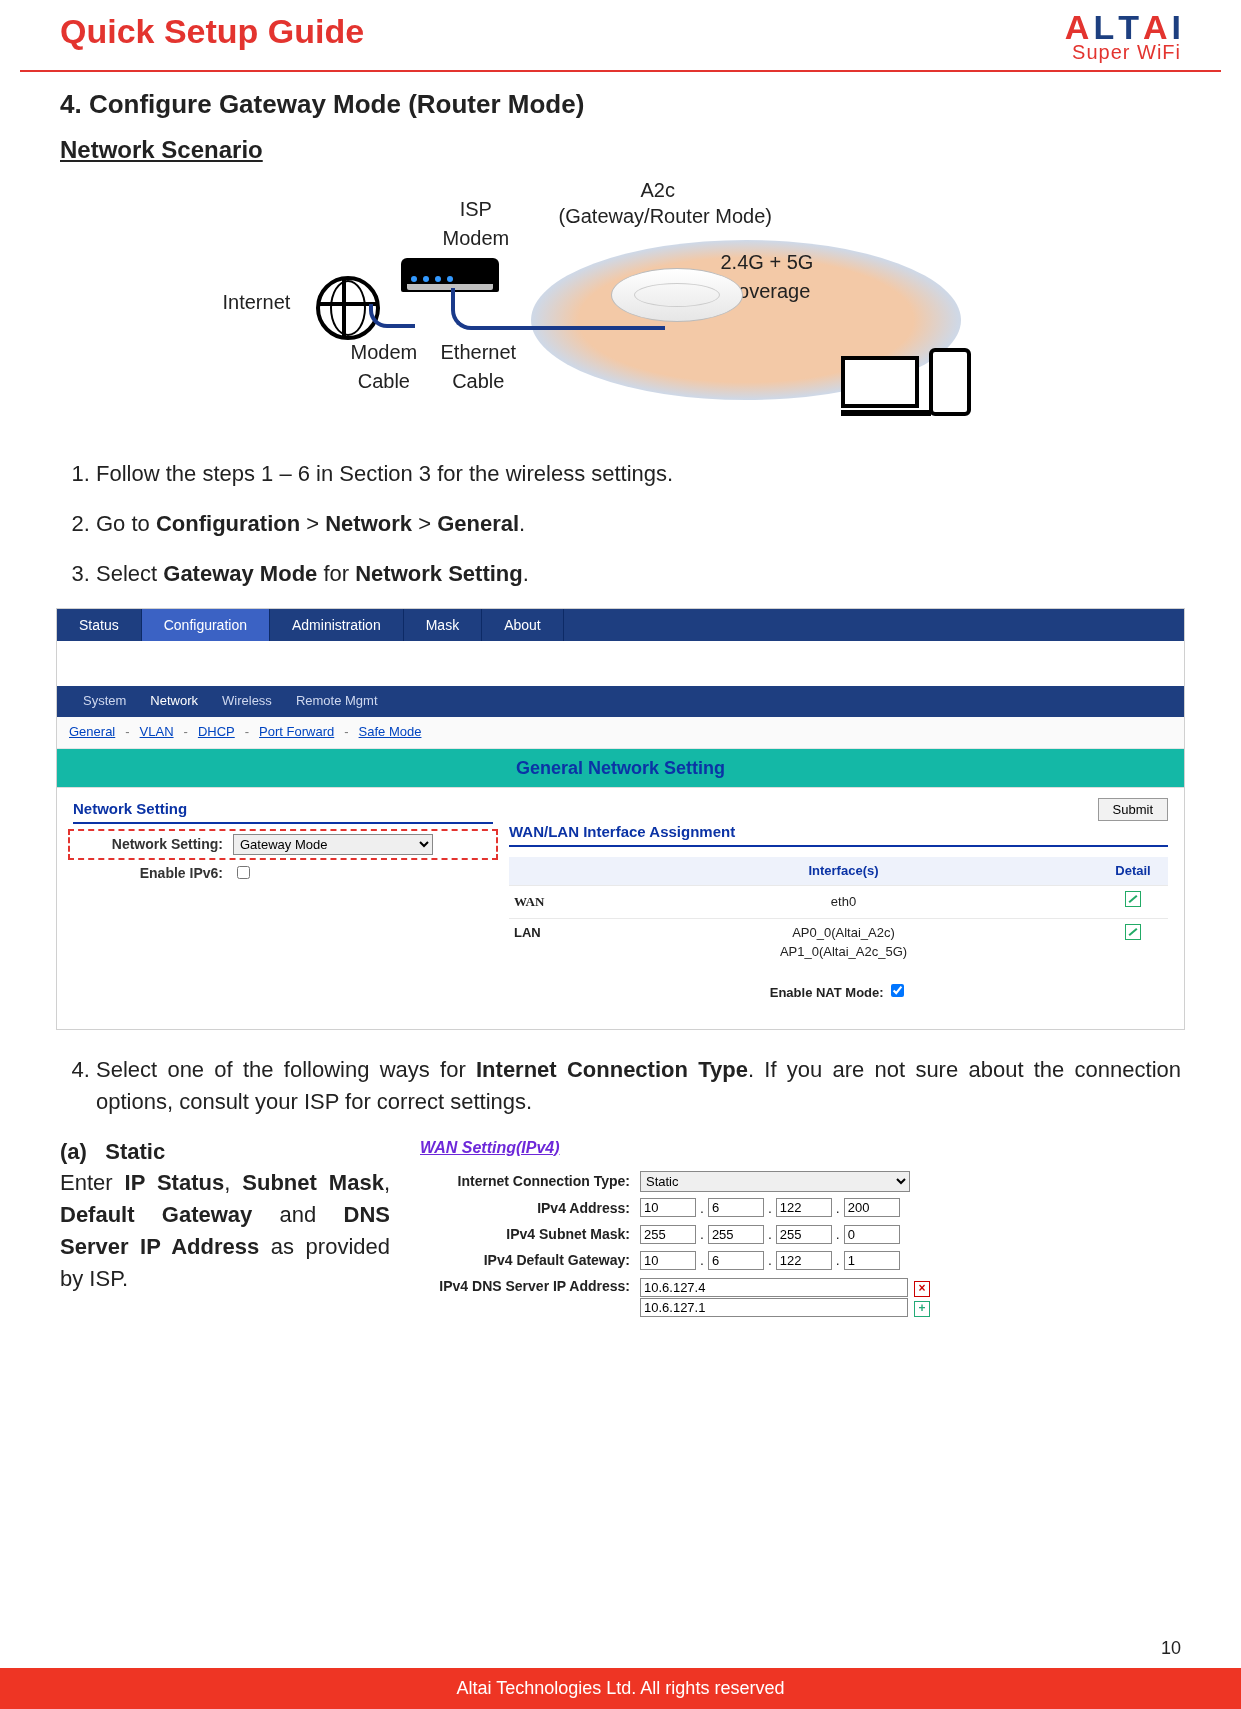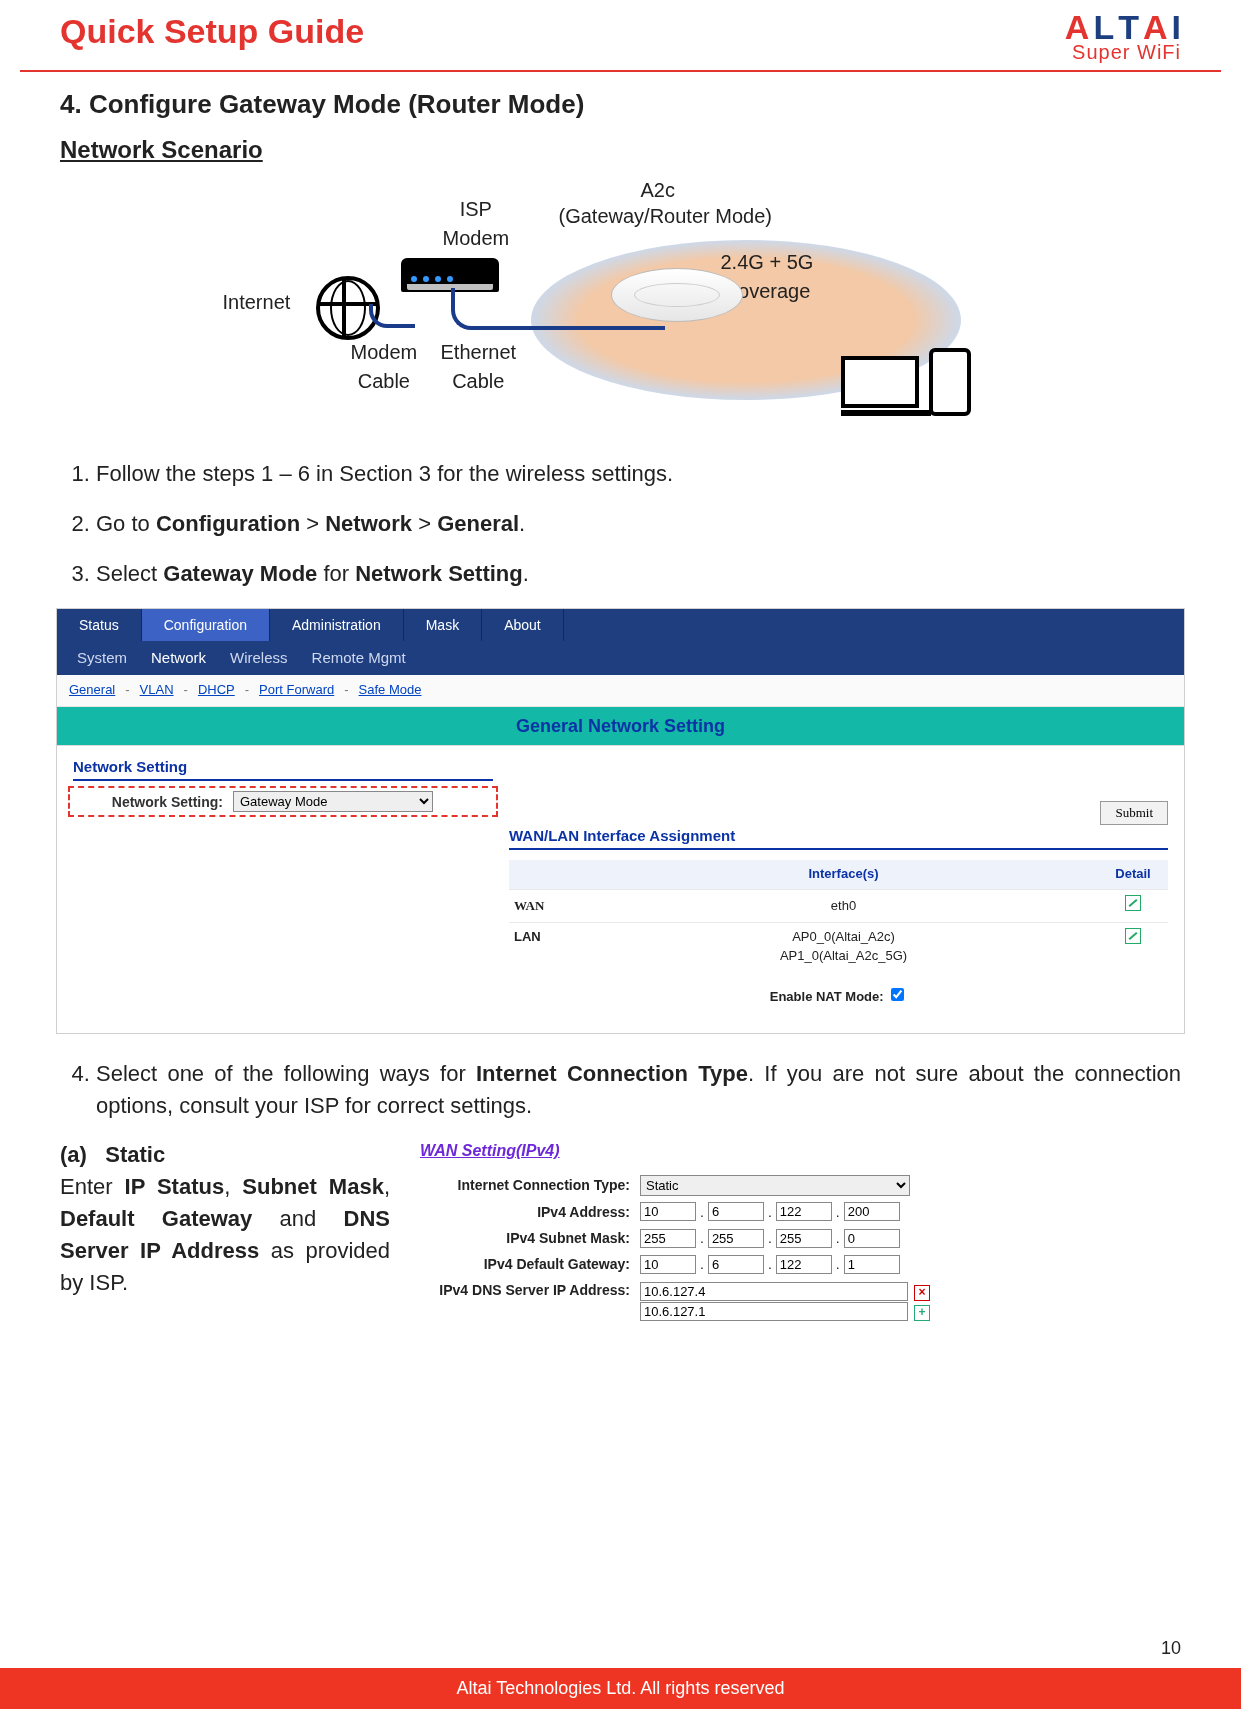--- a/index.html
+++ b/index.html
@@ -39,32 +39,32 @@
   .cable1{position:absolute;left:128px;top:116px;width:42px;height:20px;border-bottom:4px solid #1a3a8a;border-left:4px solid #1a3a8a;border-radius:0 0 0 18px;}
   .cable2{position:absolute;left:210px;top:100px;width:210px;height:38px;border-bottom:4px solid #1a3a8a;border-left:4px solid #1a3a8a;border-radius:0 0 0 20px;}
   
   ol.steps{list-style:decimal;padding-left:36px;margin:8px 0 8px 0;}
   ol.steps>li{margin:18px 0;}
   
   .shot{border:1px solid #d0d0d0;font-family:Tahoma,Arial,sans-serif;font-size:14px;margin:6px -4px 24px -4px;}
   .tier1{display:flex;background:#1e3e80;color:#fff;}
   .tier1 .tab{padding:6px 22px;border-right:1px solid #0d2a66;}
   .tier1 .sel{background:#3b62c4;}
-  .tier2{display:flex;background:#1e3e80;color:#cfd8ef;font-size:15px;padding:2px 8px;}
+  .tier2{display:flex;background:#1e3e80;color:#cfd8ef;font-size:13px;padding:2px 14px;margin-top:45px;}
   .tier2 span{padding:4px 12px;}
   .tier2 .sel{color:#fff;}
   .tier3{display:flex;gap:10px;padding:6px 12px;border-bottom:1px solid #e5e5e5;background:#fafafa;font-size:13px;}
   .tier3 a{color:#0044c0;text-decoration:underline;}
   .tier3 span{color:#777;}
   .section-title{color:#0b33a5;font-weight:bold;text-align:center;font-size:18px;background:#14b8a6;padding:6px 0;border-bottom:1px solid #dcdcdc;}
   .cols{display:flex;gap:16px;padding:10px 16px 20px 16px;}
   .col-l{flex:0 0 420px;}
   .col-r{flex:1;}
   .section-h{color:#0b33a5;font-weight:bold;border-bottom:2px solid #0b33a5;font-size:15px;padding-bottom:2px;margin-bottom:10px;}
-  .submit{float:right;border:1px solid #999;background:#f2f2f2;padding:3px 14px;font-family:Liberation Serif, serif;font-size:13px;margin-top:45px;}
+  .submit{float:right;border:1px solid #999;background:#f2f2f2;padding:3px 14px;font-family:Liberation Sans, sans-serif;font-size:13px;}
   .formrow{display:flex;align-items:center;margin:8px 0;}
   .formrow label{width:150px;text-align:right;margin-right:10px;font-weight:bold;color:#333;}
   .formrow select{width:200px;border:1px solid #888;background:#efefef;font-family:inherit;font-size:13px;padding:1px 2px;}
   .highlight{outline:2px dashed #e3342f;outline-offset:3px;}
   table.assign{width:100%;border-collapse:collapse;font-size:13px;}
   table.assign th{color:#0b33a5;font-weight:bold;text-align:center;background:#eef2fb;padding:5px;}
   table.assign td{padding:5px;text-align:center;border-top:1px solid #e9e9e9;}
   .edit-ico{display:inline-block;width:14px;height:14px;border:1px solid #2a6;position:relative;}
   .edit-ico:after{content:"";position:absolute;left:2px;top:6px;width:10px;height:2px;background:#2a6;transform:rotate(-40deg);}
   .natrow{text-align:center;padding:14px 0 6px 0;font-weight:bold;font-size:13px;}
@@ -177,20 +177,24 @@
           <span>-</span>
         <a>Safe Mode</a>
       </div>
       <div class="section-title">General Network Setting</div>
       <div class="cols">
         <div class="col-l">
           <div class="section-h">Network Setting</div>
           <div class="formrow highlight">
             <label>Network Setting:</label>
             <select><option>Gateway Mode</option></select>
+          </div>
+          <div class="formrow">
+            <label>Enable IPv6:</label>
+            <input type="checkbox" style="">
           </div>
         </div>
         <div class="col-r">
           <button class="submit">Submit</button>
           <div class="section-h" style="clear:both;">WAN/LAN Interface Assignment</div>
           <table class="assign">
             <tbody>
                 <tr>
               <th style="width:70px;text-align:left;"></th>
               <th>Interface(s)</th>

